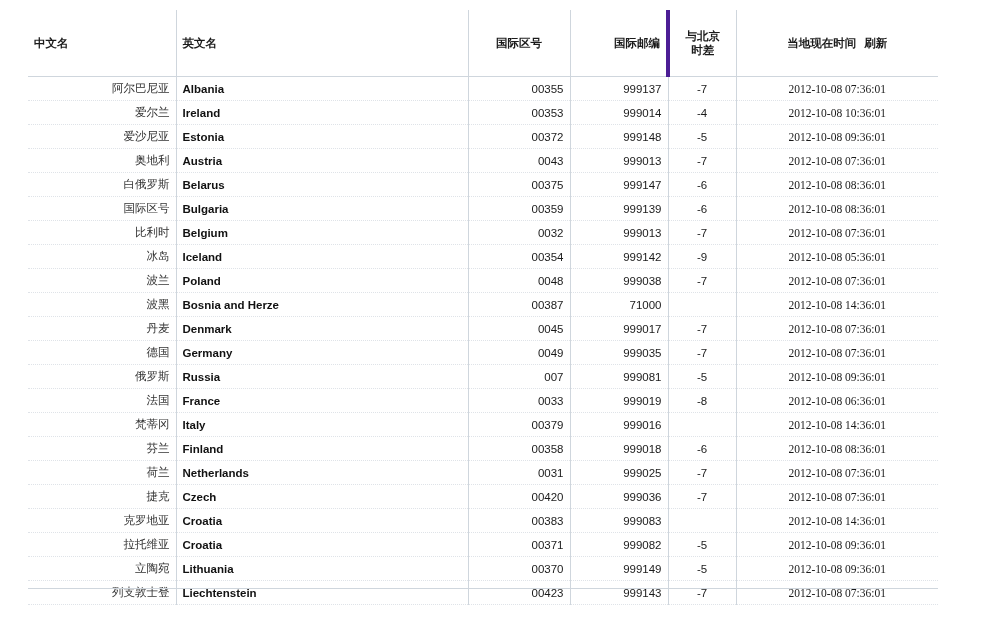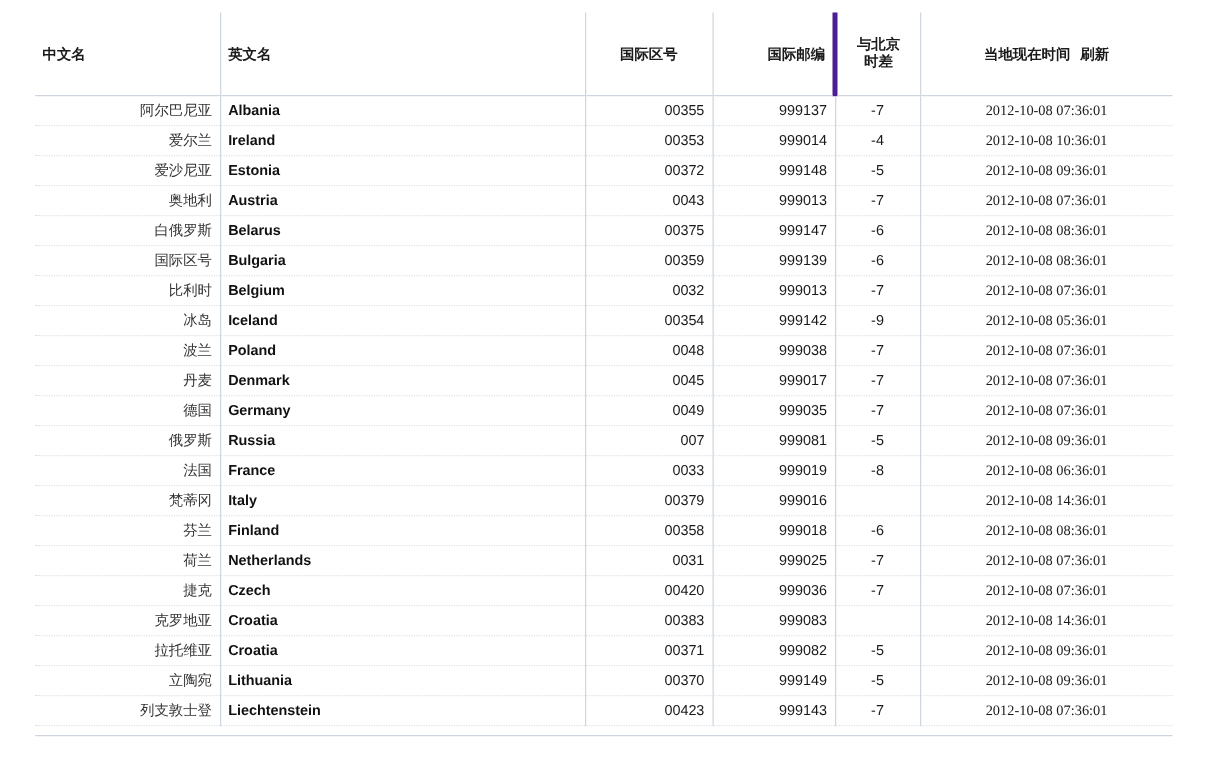--- a/index.html
+++ b/index.html
@@ -237,20 +237,28 @@
           </tr>
           <tr>
             <td class="c-cn">波兰</td>
             <td class="c-en">Poland</td>
             <td class="c-code">0048</td>
             <td class="c-post">999038</td>
             <td class="c-diff">-7</td>
             <td class="c-time">2012-10-08 07:36:01</td>
           </tr>
           <tr>
+            <td class="c-cn">波黑</td>
+            <td class="c-en">Bosnia and Herze</td>
+            <td class="c-code">00387</td>
+            <td class="c-post">71000</td>
+            <td class="c-diff"></td>
+            <td class="c-time">2012-10-08 14:36:01</td>
+          </tr>
+          <tr>
             <td class="c-cn">丹麦</td>
             <td class="c-en">Denmark</td>
             <td class="c-code">0045</td>
             <td class="c-post">999017</td>
             <td class="c-diff">-7</td>
             <td class="c-time">2012-10-08 07:36:01</td>
           </tr>
           <tr>
             <td class="c-cn">德国</td>
             <td class="c-en">Germany</td>

